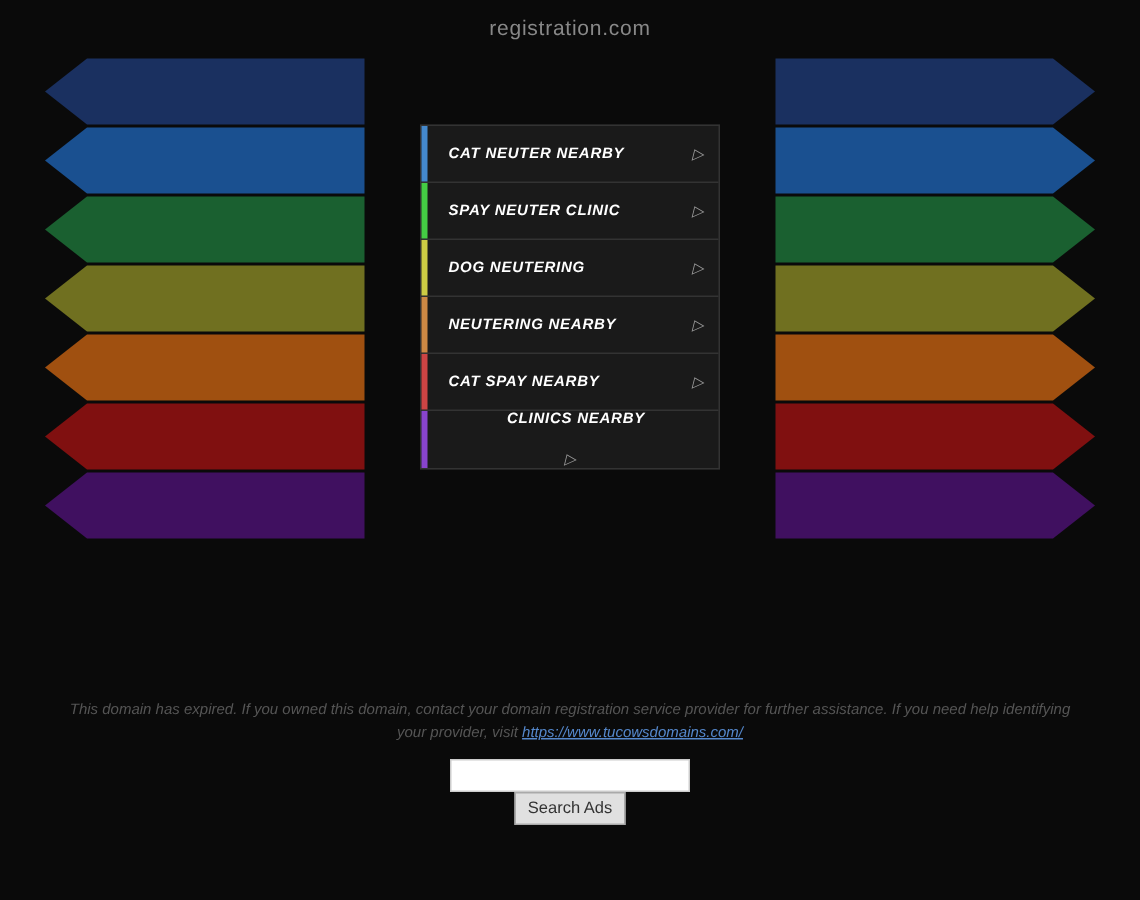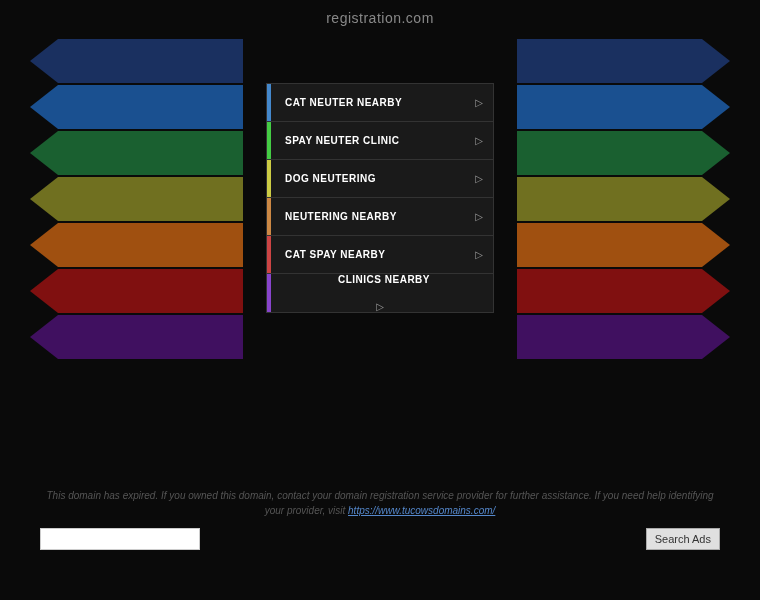--- a/index.html
+++ b/index.html
@@ -94,24 +94,25 @@
     .ac-blue-dark { background: #1a3060; }
     .ac-blue { background: #1a5090; }
     .ac-green { background: #1a6030; }
     .ac-olive { background: #707020; }
     .ac-orange { background: #a05010; }
     .ac-red { background: #801010; }
     .ac-purple { background: #401060; }
 
     
     #center-menu {
-      width: 228px;
+      width: 200px;
       background: #1a1a1a;
       border: 1px solid #333;
       z-index: 10;
+      font-style: italic;
     }
 
     .menu-item {
       display: flex;
       align-items: center;
       padding: 0 10px;
       height: 38px;
       border-bottom: 1px solid #333;
       cursor: pointer;
       text-decoration: none;
@@ -170,24 +171,25 @@
       font-style: italic;
     }
 
     #footer-text a {
       color: #5588cc;
       text-decoration: underline;
     }
 
     #search-bar {
       display: flex;
-      justify-content: space-between;
-      align-items: center;
-      gap: 20px;
+      justify-content: flex-start;
+      align-items: center;
+      gap: 0;
       margin-top: 8px;
+      flex-direction: column;
     }
 
     #search-input {
       width: 160px;
       height: 22px;
       background: #fff;
       border: 1px solid #ccc;
       padding: 2px 4px;
       font-size: 11px;
     }

